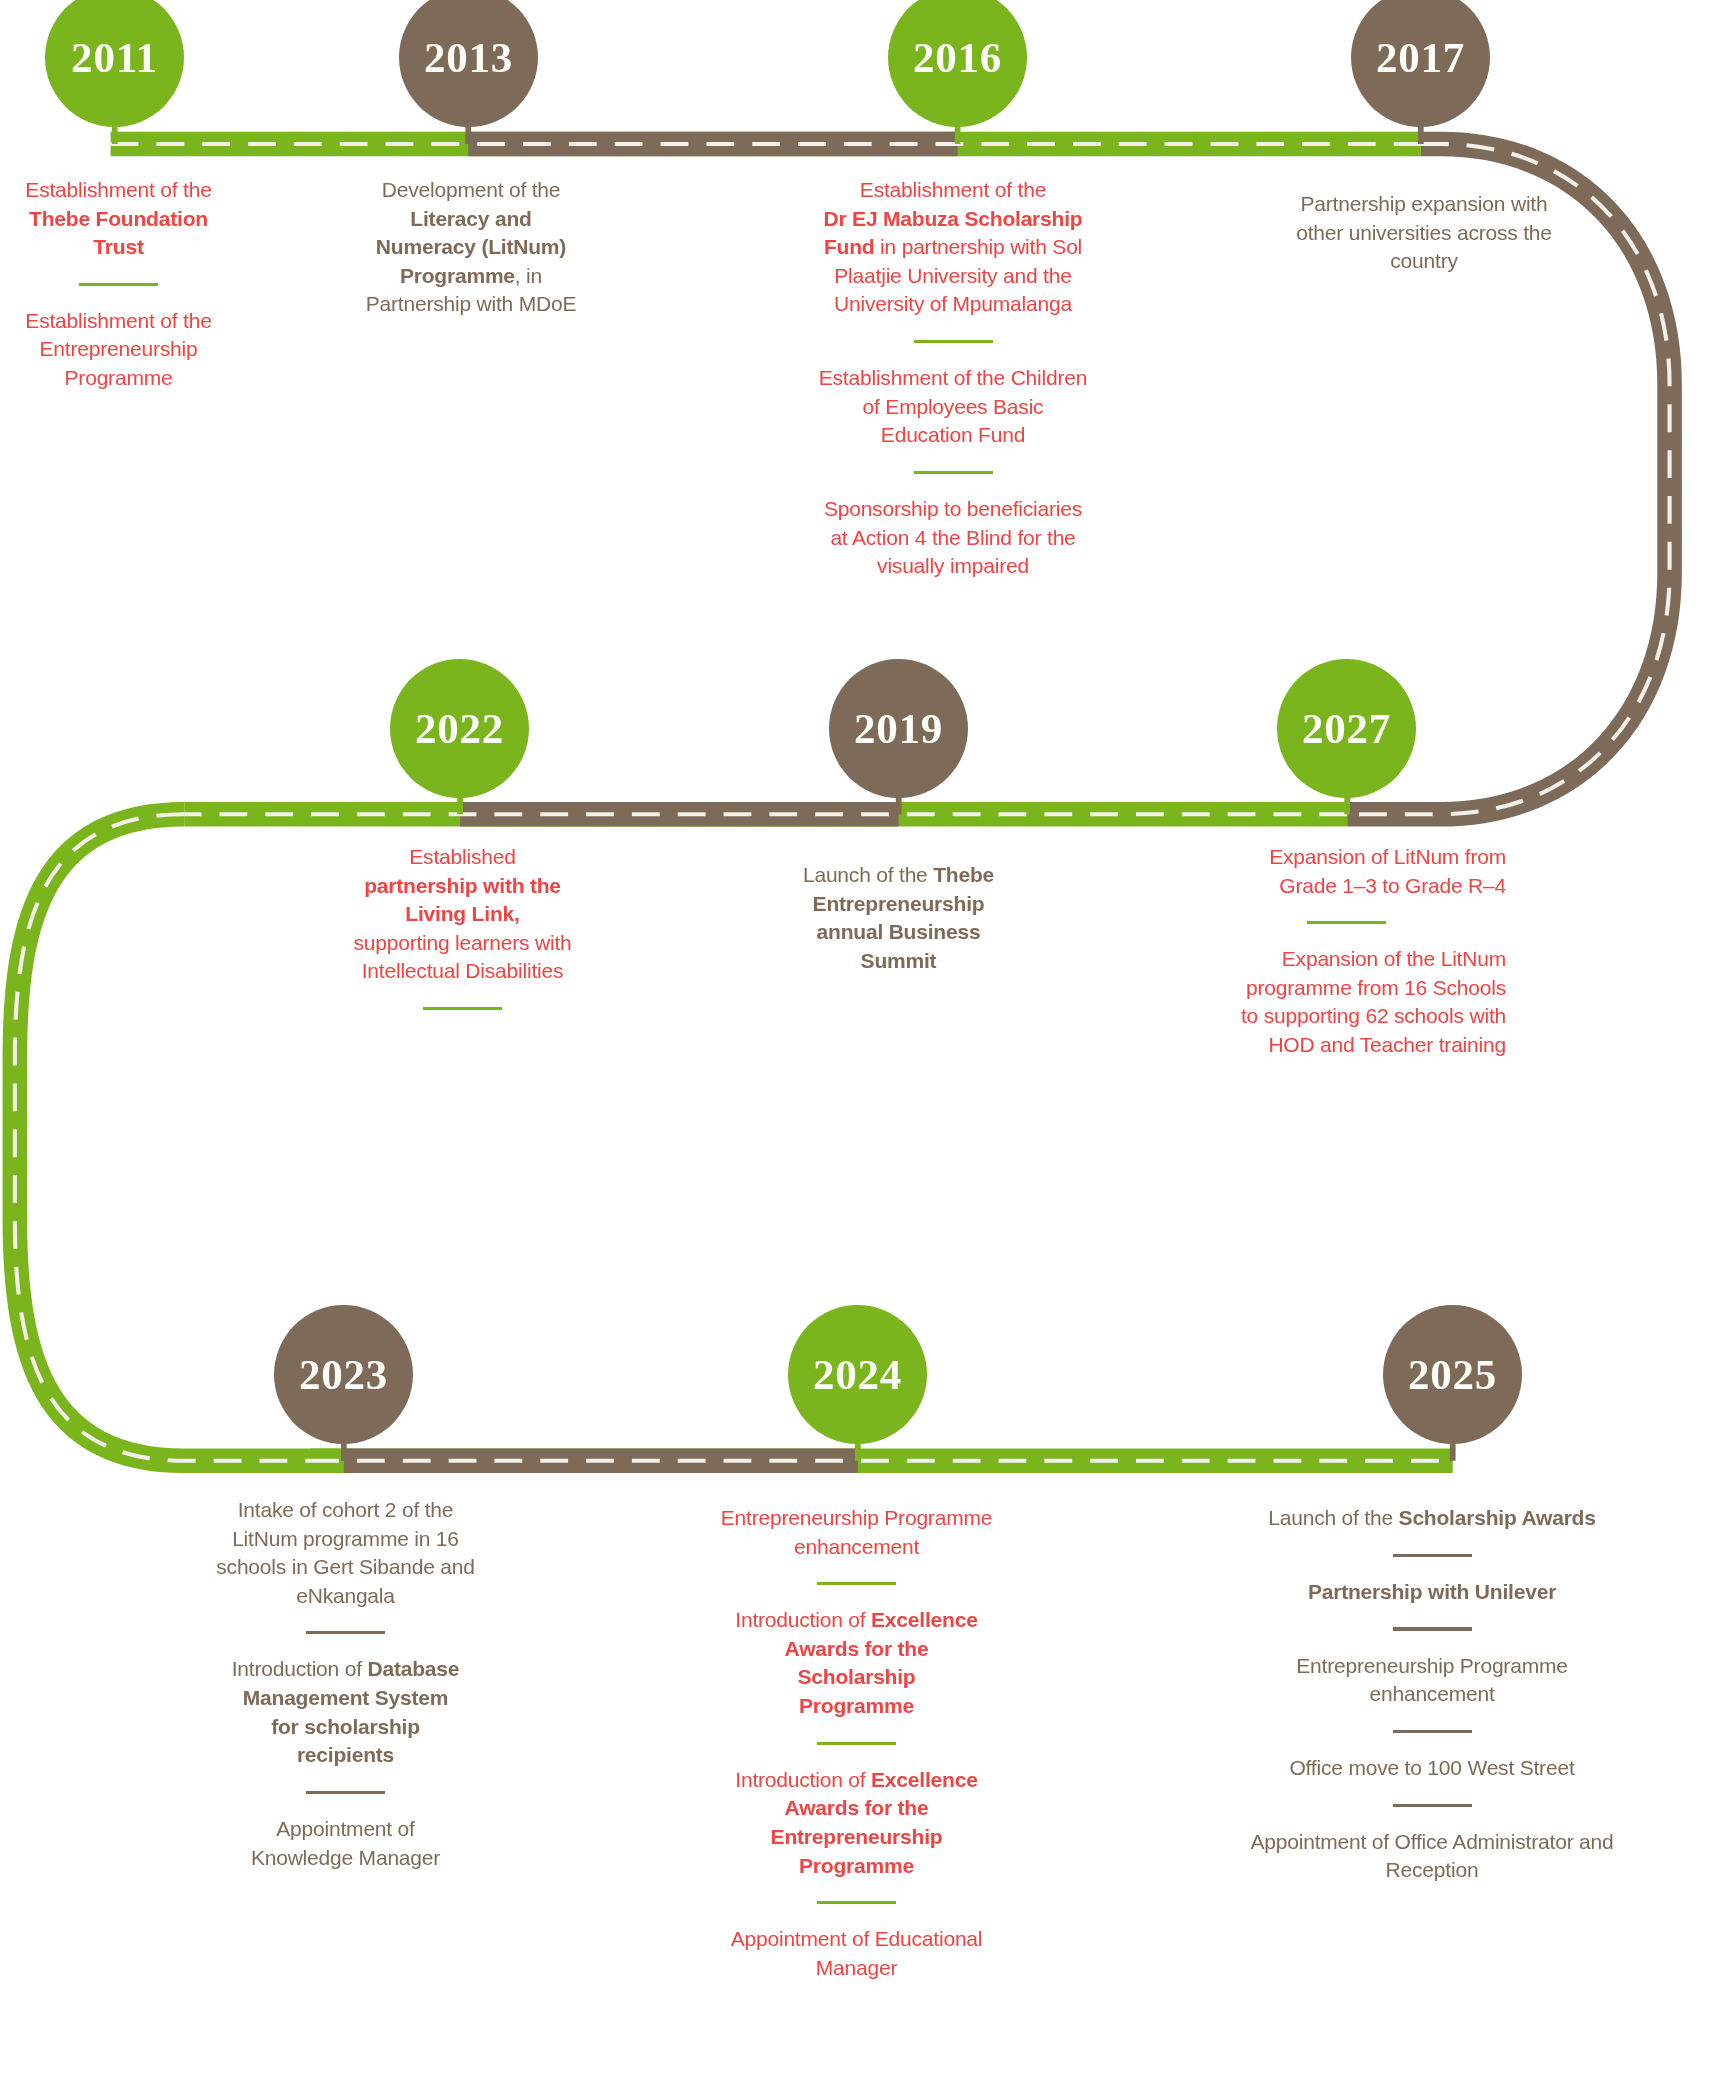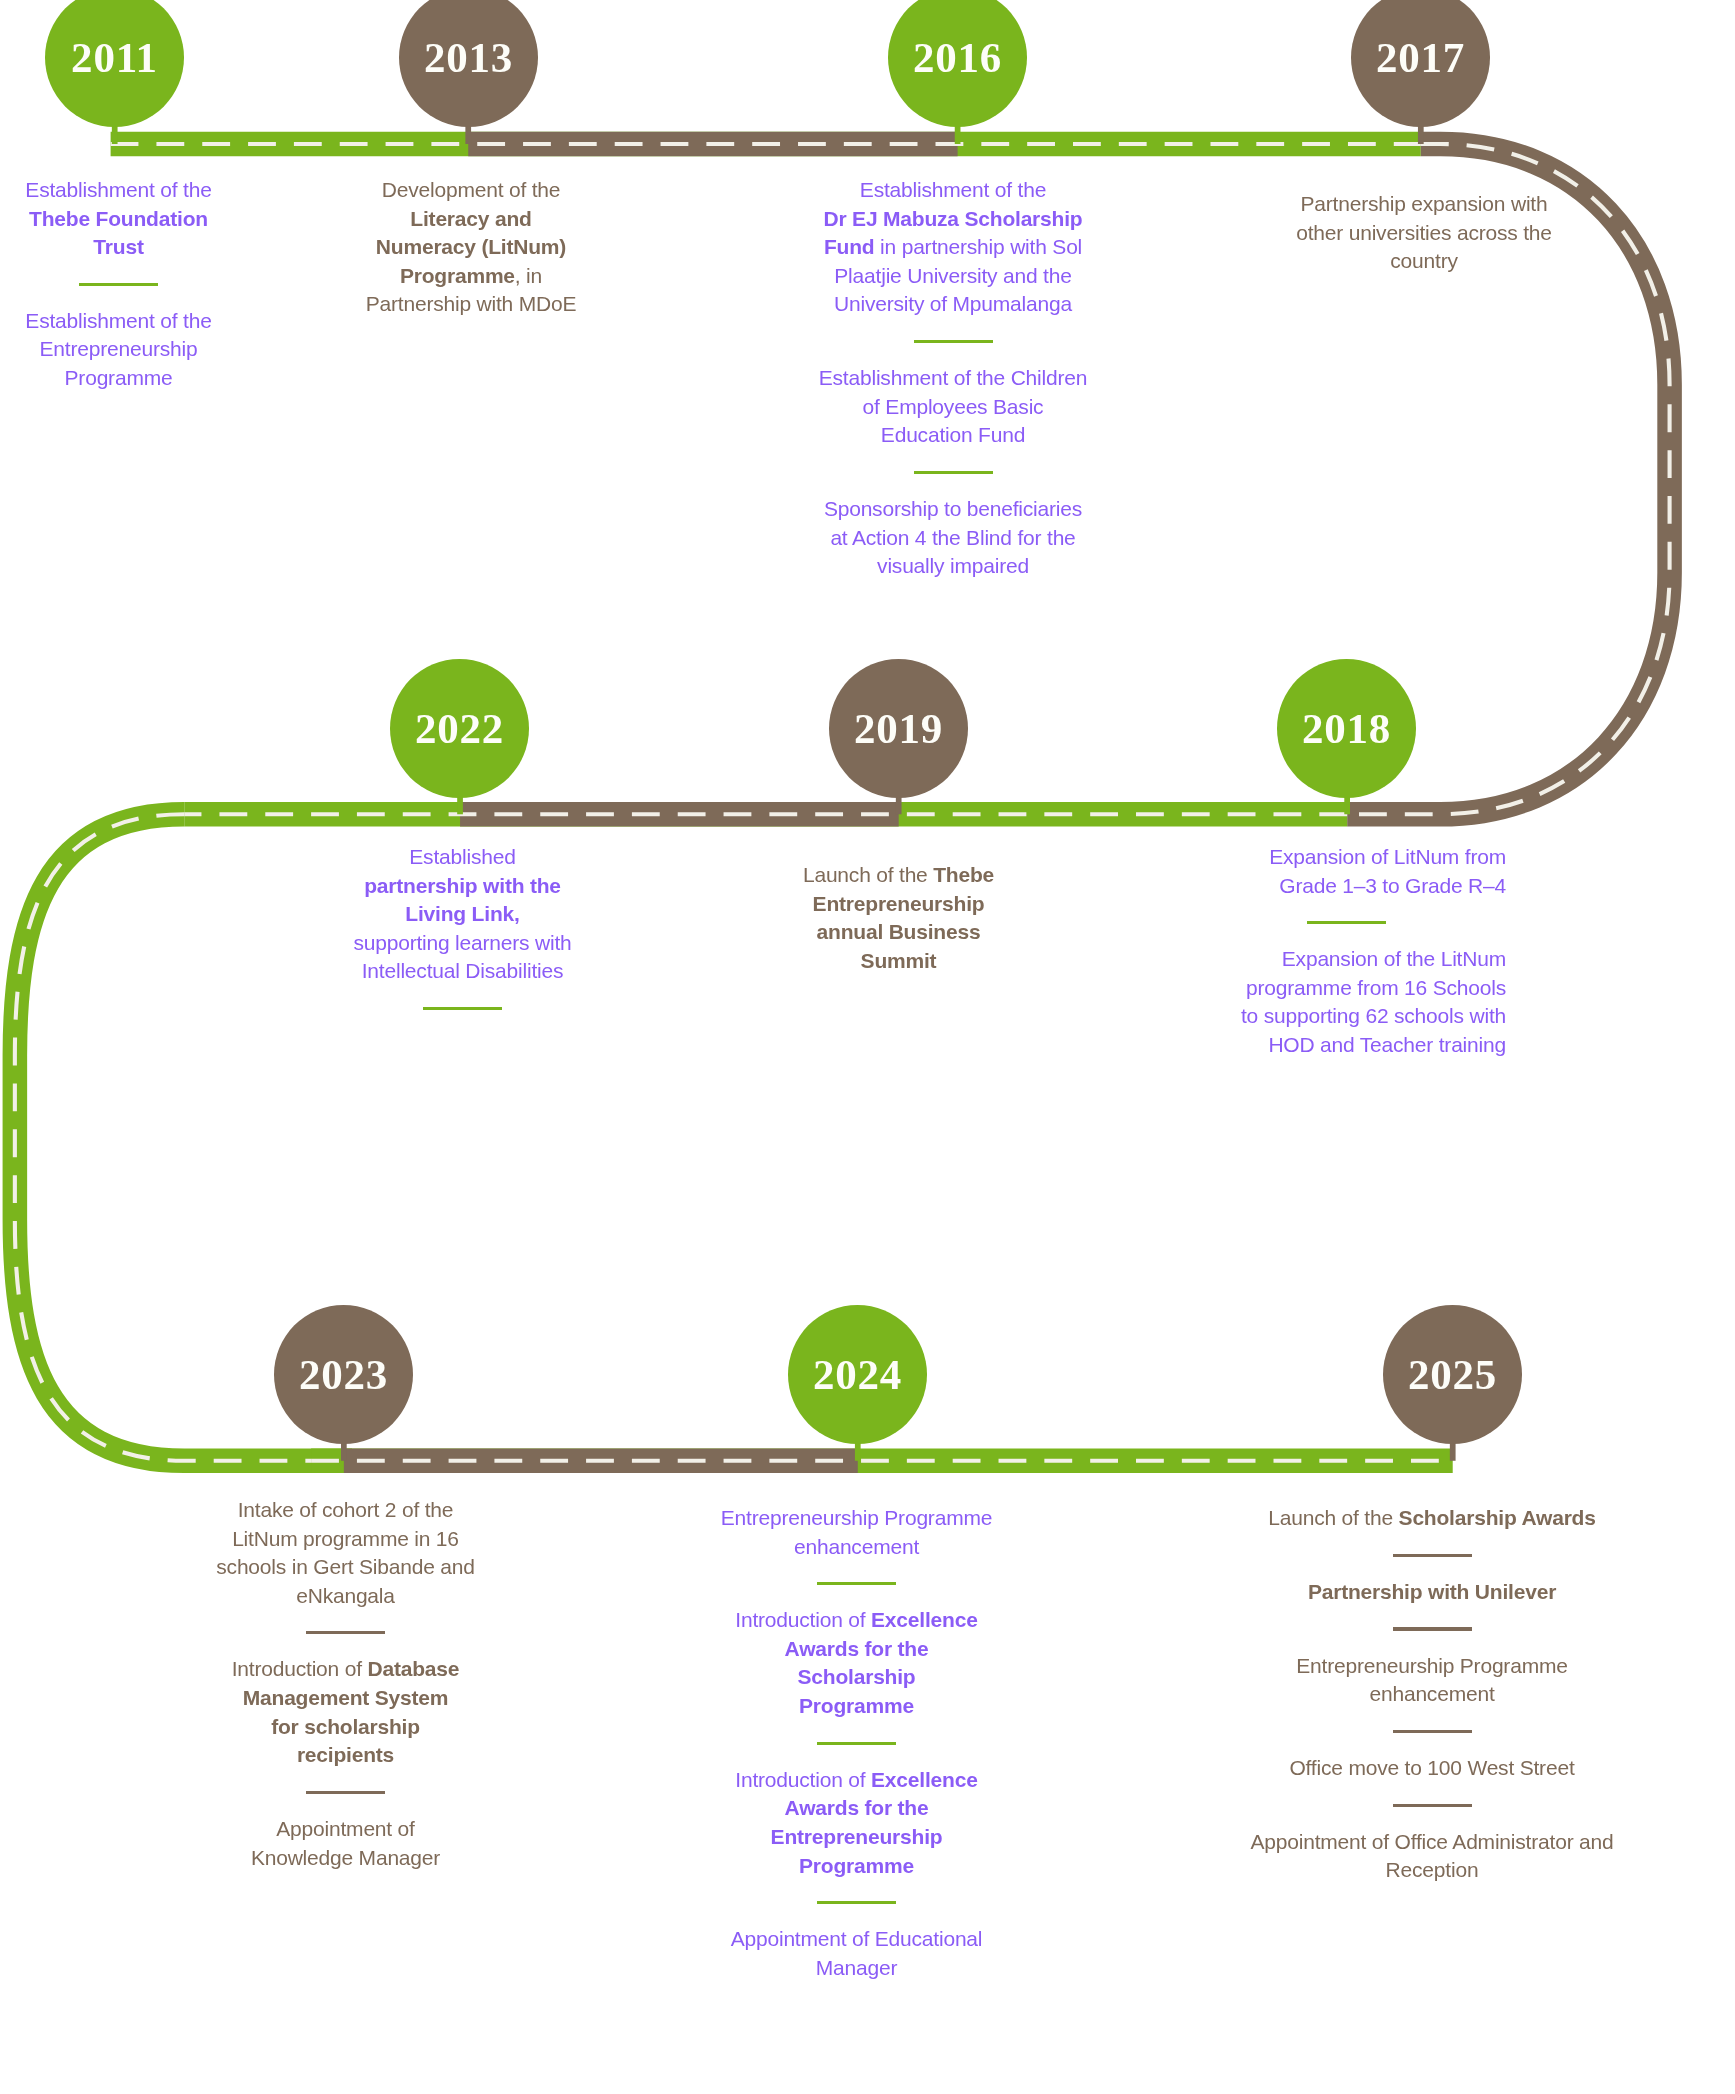--- a/index.html
+++ b/index.html
@@ -48,21 +48,21 @@
   }
 
   .entry {
     margin: 0 0 0 0;
     font-size: 21px;
     line-height: 1.36;
     font-weight: 700;
     font-stretch: condensed;
     letter-spacing: -0.2px;
   }
-  .entry.green { color: #8b5cf6; }
+  .entry.green { color: #ef4444; }
   .entry.brown { color: #7E6A58; }
   .entry .lite { font-weight: 400; }
   .entry .strong { font-weight: 700; }
 
   .sep {
     height: 3.3px;
     width: 79px;
     margin: 21px auto 21px auto;
     border: 0;
   }
@@ -127,21 +127,21 @@
   <span>2017</span>
   </div>
 
 <div class="node green" style="left:390px; top:659px;">
   <span>2022</span>
   </div>
 <div class="node brown" style="left:829px;top:659px;">
   <span>2019</span>
   </div>
 <div class="node green" style="left:1277px;top:659px;">
-  <span>2018</span>
+  <span>2027</span>
   </div>
 
 <div class="node brown" style="left:274px; top:1305px;">
   <span>2023</span>
   </div>
 <div class="node green" style="left:788px; top:1305px;">
   <span>2024</span>
   </div>
 <div class="node brown" style="left:1383px;top:1305px;">
   <span>2025</span>

